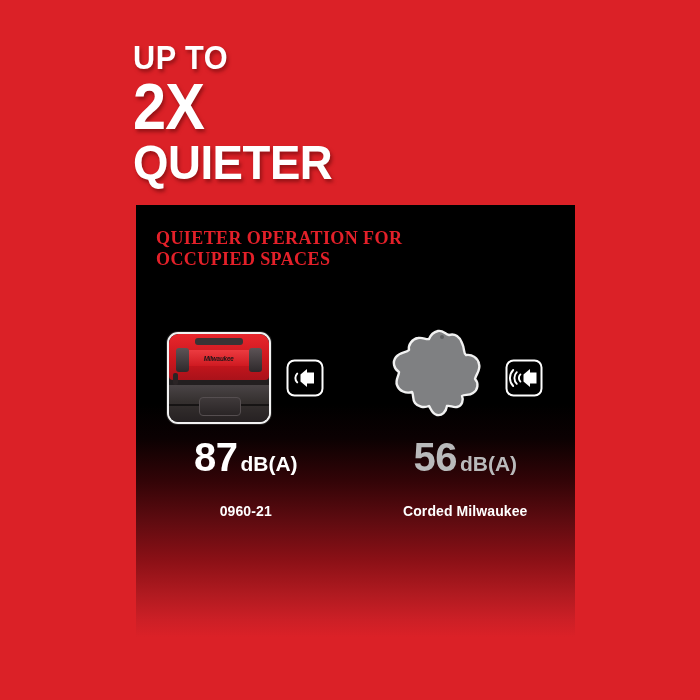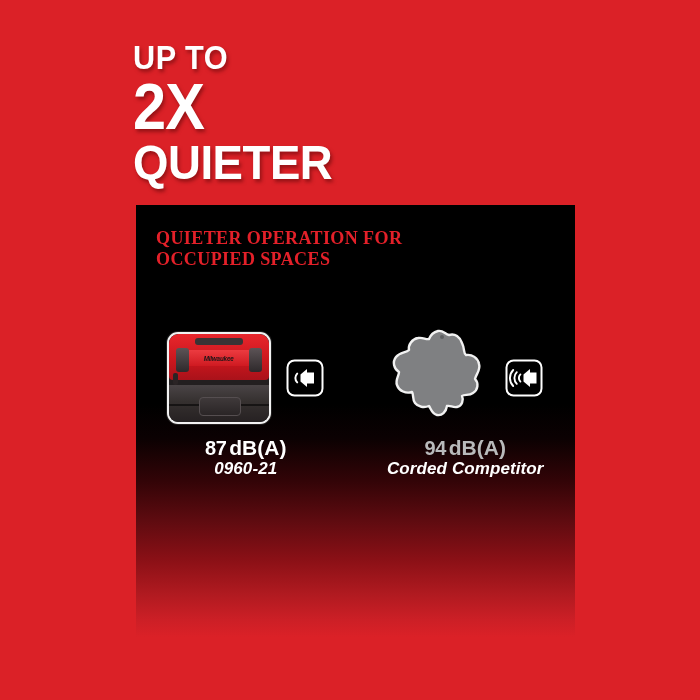--- a/index.html
+++ b/index.html
@@ -79,24 +79,24 @@
 
   
   .blob{width:104px;height:100px;display:block;}
 
   
   .spk{width:40px;height:40px;}
 
   
   .stats{margin-top:4px;text-align:center;}
   .stat-main{white-space:nowrap;line-height:1;}
-  .stat-num{font-size:20px;font-weight:bold;letter-spacing:-0.5px;}
+  .stat-num{font-size:40px;font-weight:bold;letter-spacing:-0.5px;}
   .stat-unit{font-size:21px;font-weight:bold;margin-left:3px;}
-  .stat-sub{margin-top:1px;font-size:17px;font-weight:bold;
-            letter-spacing:.1px;white-space:nowrap;font-style:italic;}
+  .stat-sub{margin-top:26px;font-size:14px;font-weight:bold;
+            letter-spacing:.1px;white-space:nowrap;}
   .white{color:#ffffff;}
   .gray{color:#b9babb;}
 </style>
 </head>
 <body>
 
 <div id="stage">
 
   <div class="headline">
     <div class="hl-line hl-up">UP TO</div>
@@ -171,21 +171,21 @@
             <rect x="26" y="14.5" width="6.5" height="11" fill="#ffffff"></rect>
             <path d="M16.4 16.4 A5 5 0 0 0 16.4 23.6" fill="none" stroke="#ffffff" stroke-width="1.9" stroke-linecap="round"></path>
             <path d="M12.8 14.2 A8.2 8.2 0 0 0 12.8 25.8" fill="none" stroke="#ffffff" stroke-width="1.9" stroke-linecap="round"></path>
             <path d="M9.2 12 A11.4 11.4 0 0 0 9.2 28" fill="none" stroke="#ffffff" stroke-width="1.9" stroke-linecap="round"></path>
           </svg>
 
         </div>
 
         <div class="stats">
           <div class="stat-main">
-            <span class="stat-num gray">94</span><span class="stat-unit gray">dB(A)</span>
+            <span class="stat-num gray">56</span><span class="stat-unit gray">dB(A)</span>
           </div>
-          <div class="stat-sub white">Corded Competitor</div>
+          <div class="stat-sub white">Corded Milwaukee</div>
         </div>
       </div>
 
     </div>
   </div>
 </div>
 
 </body></html>

